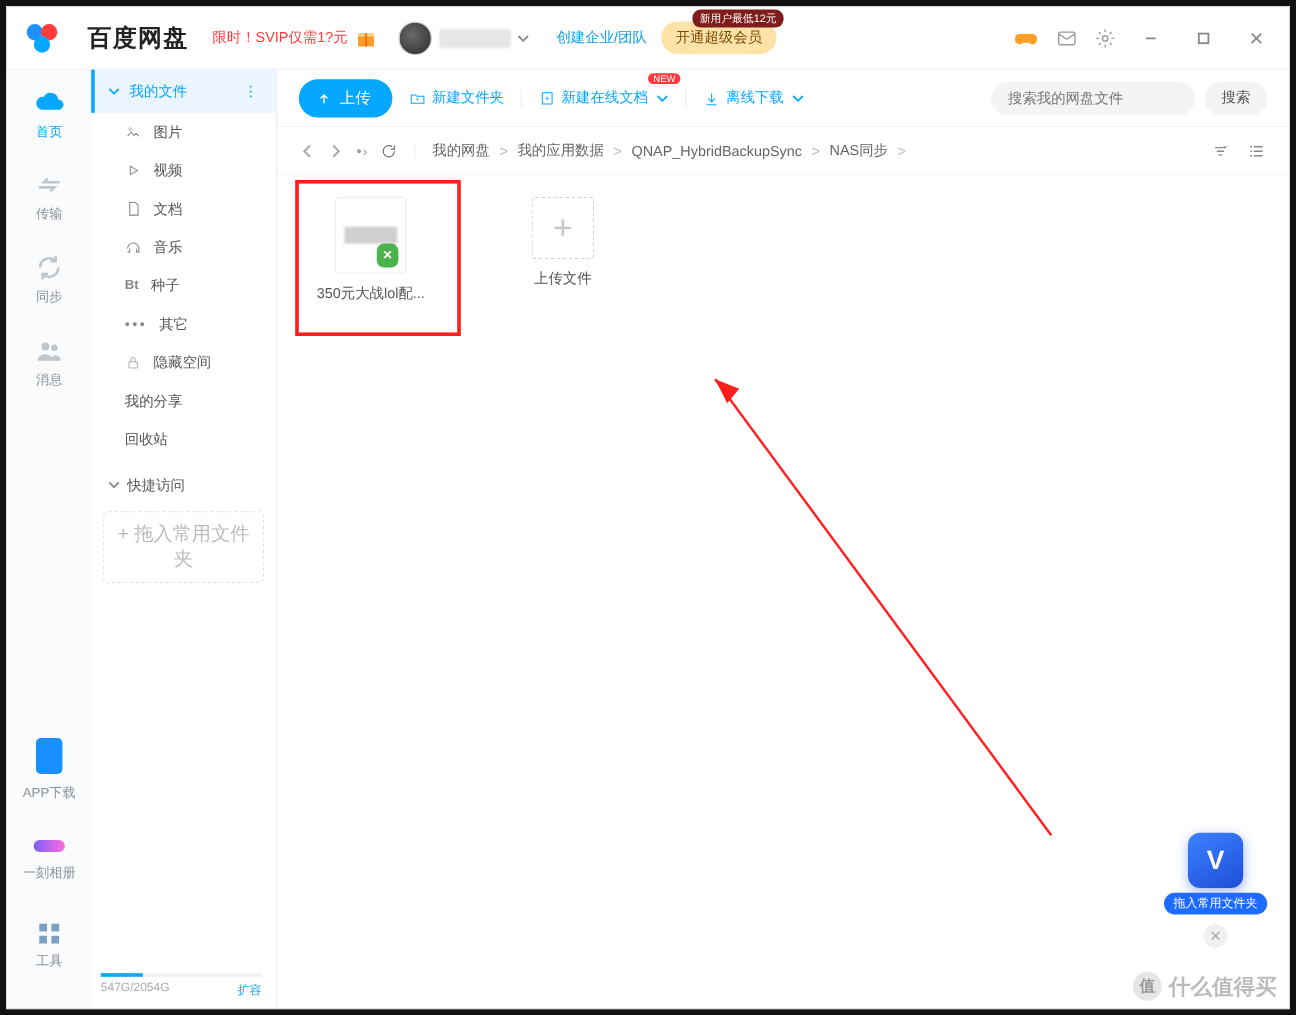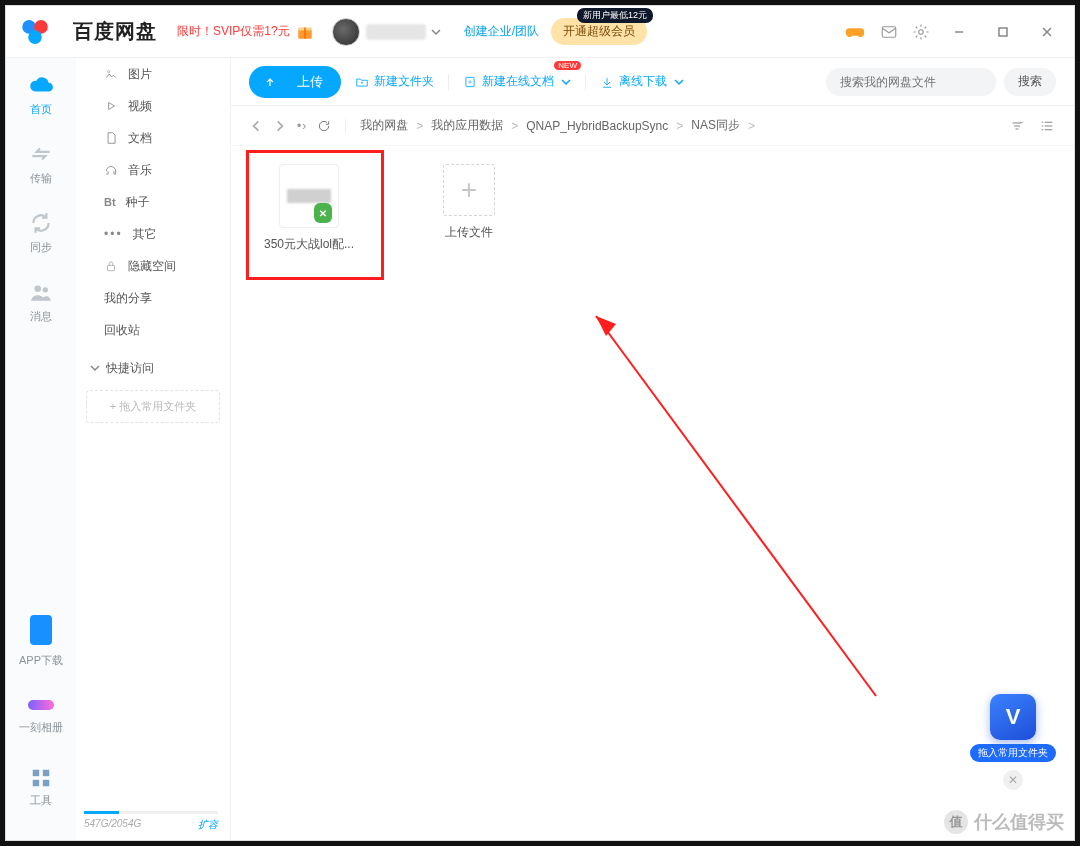--- a/index.html
+++ b/index.html
@@ -12,21 +12,21 @@
 .logo-wrap { display: flex; align-items: center; gap: 6px; }
 .logo-wrap svg { width: 34px; height: 34px; }
 .brand { font-size: 20px; font-weight: 700; color: #222; letter-spacing: 1px; margin-left: 15px; }
 .promo { color: #ff3a3a; font-size: 12px; margin-left: 20px; }
 .gift-icon { width: 18px; height: 18px; margin-left: 6px; color: #ff9a2d; }
 .avatar { width: 28px; height: 28px; border-radius: 50%; background: radial-gradient(circle at 40% 40%, #6a6a6a, #2a2a2a); margin-left: 18px; border: 1px solid #ccc; }
 .username-blur { width: 60px; height: 16px; background: #e6e6e6; filter: blur(1px); border-radius: 3px; margin-left: 6px; }
 .drop-caret { width: 12px; height: 12px; margin-left: 4px; color: #888; }
 .team-link { color: #0aa0e9; font-size: 12px; margin-left: 22px; cursor: pointer; }
 .vip-btn { position: relative; margin-left: 12px; background: #ffe2a8; color: #7a4a06; font-size: 12px; padding: 5px 12px; border-radius: 14px; cursor: pointer; }
-.vip-badge { position: absolute; top: -10px; right: -6px; background: #0f172a; color: #fff; font-size: 9px; padding: 1px 6px; border-radius: 7px; white-space: nowrap; }
+.vip-badge { position: absolute; top: -10px; right: -6px; background: #7f1d1d; color: #fff; font-size: 9px; padding: 1px 6px; border-radius: 7px; white-space: nowrap; }
 .right-icons { margin-left: auto; display: flex; align-items: center; gap: 14px; }
 .tb-icon { width: 18px; height: 18px; color: #999; cursor: pointer; }
 .game-icon { color: #ffa026; width: 22px; height: 22px; }
 .win-btn { width: 30px; height: 30px; display: flex; align-items: center; justify-content: center; color: #888; cursor: pointer; }
 
 
 .body { flex: 1; display: flex; min-height: 0; }
 
 
 .rail { width: 70px; background: #fafbfc; display: flex; flex-direction: column; align-items: center; padding-top: 14px; }
@@ -44,31 +44,31 @@
 
 .sidebar { width: 155px; background: #fff; border-right: 1px solid #f0f0f0; display: flex; flex-direction: column; font-size: 12px; color: #333; }
 .sb-active { background: #eaf5ff; color: #06a7ff; display: flex; align-items: center; height: 36px; padding: 0 14px; gap: 8px; position: relative; }
 .sb-active::before { content: ""; position: absolute; left: 0; top: 0; bottom: 0; width: 3px; background: #06a7ff; }
 .sb-active .caret { width: 10px; height: 10px; }
 .sb-active .more { margin-left: auto; color: #06a7ff; letter-spacing: 1px; }
 .sb-item { display: flex; align-items: center; height: 32px; padding: 0 14px 0 28px; gap: 10px; color: #555; cursor: pointer; }
 .sb-item .sicon { width: 14px; height: 14px; color: #888; }
 .sb-plain { padding: 0 14px 0 28px; height: 32px; display: flex; align-items: center; color: #555; cursor: pointer; }
 .sb-section { padding: 0 14px; height: 32px; display: flex; align-items: center; gap: 6px; color: #555; margin-top: 6px; }
-.sb-drop { margin: 6px 10px; border: 1px dashed #e2e2e2; border-radius: 4px; color: #bbb; font-size: 11px; padding: 8px; text-align: center; }
-.storage { margin-top: auto; padding: 0 0 8px 0; font-style: italic; }
+.sb-drop { margin: 6px 10px; border: 1px dashed #e2e2e2; border-radius: 4px; color: #bbb; font-size: 16px; padding: 8px; text-align: center; }
+.storage { margin-top: auto; padding: 0 0 8px 0; }
 .storage .bar { height: 3px; background: #eef0f2; margin: 0 12px 4px 8px; }
 .storage .bar .fill { height: 3px; width: 26%; background: #06a7ff; }
 .storage .row { display: flex; justify-content: space-between; padding: 0 12px 0 8px; font-size: 10px; color: #aaa; }
 .storage .row a { color: #06a7ff; text-decoration: none; }
 
 
 .content { flex: 1; display: flex; flex-direction: column; min-width: 0; }
 .toolbar { height: 48px; display: flex; align-items: center; gap: 14px; padding: 0 18px; border-bottom: 1px solid #f0f0f0; }
-.upload-btn { background: #06a7ff; color: #fff; border: none; border-radius: 18px; height: 32px; padding: 0 18px 0 14px; display: flex; align-items: center; gap: 20px; font-size: 13px; cursor: pointer; }
+.upload-btn { background: #06a7ff; color: #fff; border: none; border-radius: 18px; height: 32px; padding: 0 18px 0 14px; display: flex; align-items: center; gap: 6px; font-size: 13px; cursor: pointer; }
 .tbtn { display: flex; align-items: center; gap: 5px; color: #06a7ff; font-size: 12px; cursor: pointer; position: relative; }
 .tbtn .ticon { width: 14px; height: 14px; }
 .tbtn .caret { width: 10px; height: 10px; margin-left: 2px; }
 .tbtn .new-tag { position: absolute; top: -12px; right: -10px; background: #ff3a3a; color: #fff; font-size: 8px; padding: 0 4px; border-radius: 6px; }
 .tool-sep { width: 1px; height: 16px; background: #eee; }
 .search-wrap { margin-left: auto; display: flex; align-items: center; gap: 8px; }
 .search-input { width: 170px; height: 28px; border: none; background: #f3f4f6; border-radius: 14px; padding: 0 14px; font-size: 12px; color: #666; outline: none; }
 .search-btn { background: #f3f4f6; border: none; height: 28px; padding: 0 14px; border-radius: 14px; font-size: 12px; color: #555; cursor: pointer; }
 
 .crumbbar { height: 40px; display: flex; align-items: center; padding: 0 18px; gap: 10px; font-size: 12px; color: #666; border-bottom: 1px solid #f6f6f6; }
@@ -213,20 +213,27 @@
             <rect x="3" y="3" width="7" height="7" fill="#7aa0c4"></rect>
             <rect x="14" y="3" width="7" height="7" fill="#7aa0c4"></rect>
             <rect x="3" y="14" width="7" height="7" fill="#7aa0c4"></rect>
             <rect x="14" y="14" width="7" height="7" fill="#7aa0c4"></rect>
           </svg>
         <span class="rail-label">工具</span>
       </div>
     </div>
 
     <div class="sidebar">
+      <div class="sb-active">
+        <svg class="caret" viewBox="0 0 10 10">
+            <path d="M1 3l4 4 4-4" stroke="currentColor" fill="none" stroke-width="1.5"></path>
+          </svg>
+        <span>我的文件</span>
+        <span class="more">⋮</span>
+      </div>
       <div class="sb-item">
           <svg class="sicon" viewBox="0 0 24 24">
             <path d="M4 18l5-6 4 5 3-3 4 4" stroke="currentColor" fill="none" stroke-width="1.5"></path>
             <circle cx="8" cy="8" r="2" fill="none" stroke="currentColor"></circle>
           </svg>
           <span>图片</span>
         </div>
       <div class="sb-item">
           <svg class="sicon" viewBox="0 0 24 24">
             <path d="M8 6v12l10-6z" fill="none" stroke="currentColor" stroke-width="1.5"></path>

